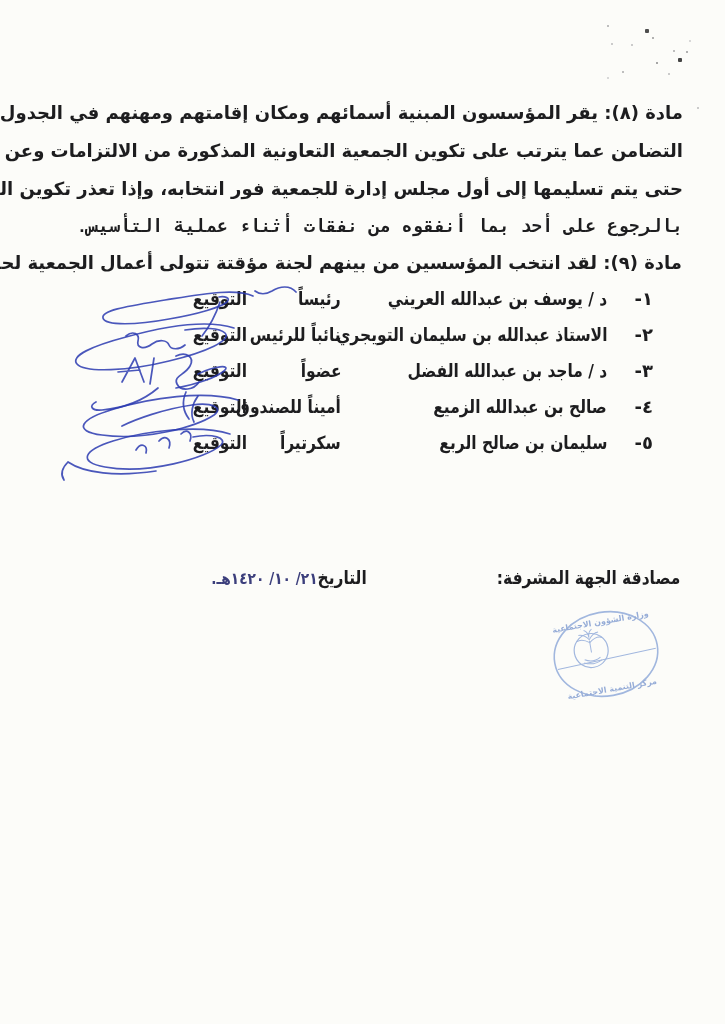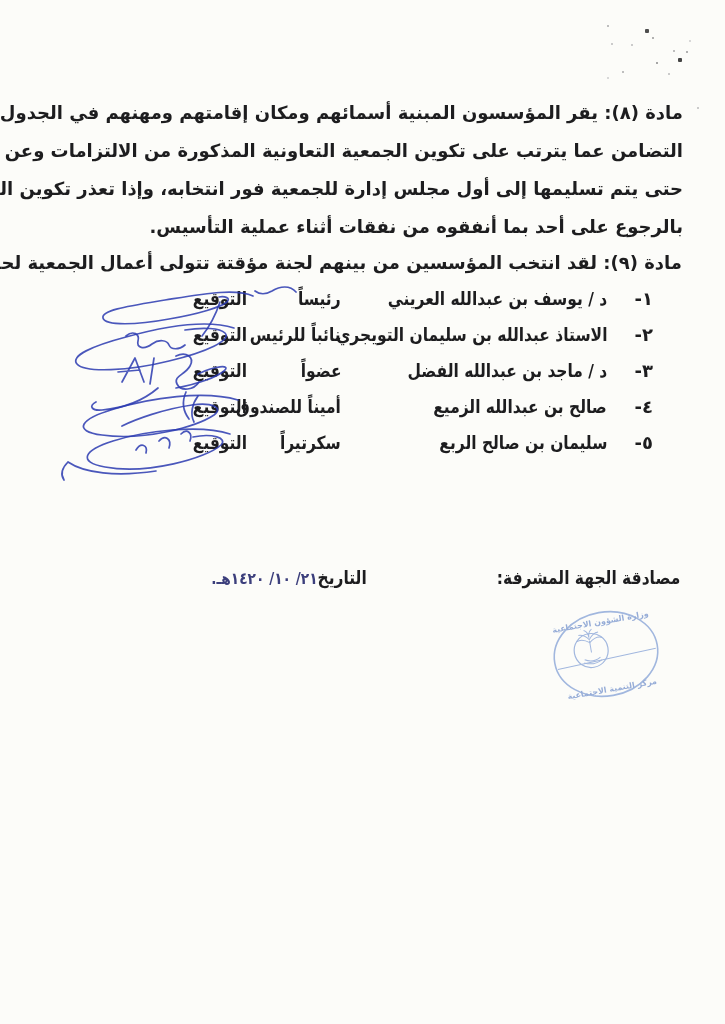--- a/index.html
+++ b/index.html
@@ -7,21 +7,21 @@
     position:relative;width:725px;height:1024px;margin:0 auto;
     background:#fcfcf9;overflow:hidden;direction:rtl;
     font-family:"DejaVu Sans",sans-serif;color:#1d1d1f;
   }
   
   .art8{position:absolute;top:94px;right:42px;left:42px;}
   .art8 .ln{
     height:38px;line-height:38px;font-size:18px;font-weight:700;
     text-align:justify;text-align-last:justify;white-space:nowrap;overflow:visible;
   }
-  .art8 .ln.last{text-align:right;text-align-last:right;}
+  .art8 .ln.last{text-align:right;text-align-last:right;font-family:Liberation Mono, monospace;}
   .art9{
     position:absolute;top:249px;right:43px;left:30px;
     font-size:18px;font-weight:700;line-height:28px;text-align:right;white-space:nowrap;
   }
   
   .row{position:absolute;left:0;right:0;height:32px;line-height:32px;font-size:18px;font-weight:700;}
   .row span{position:absolute;white-space:nowrap;top:0;}
   .cond{transform:scaleX(.86);transform-origin:right center;}
   .c-num {right:72px;}
   .c-name{right:118px;}

